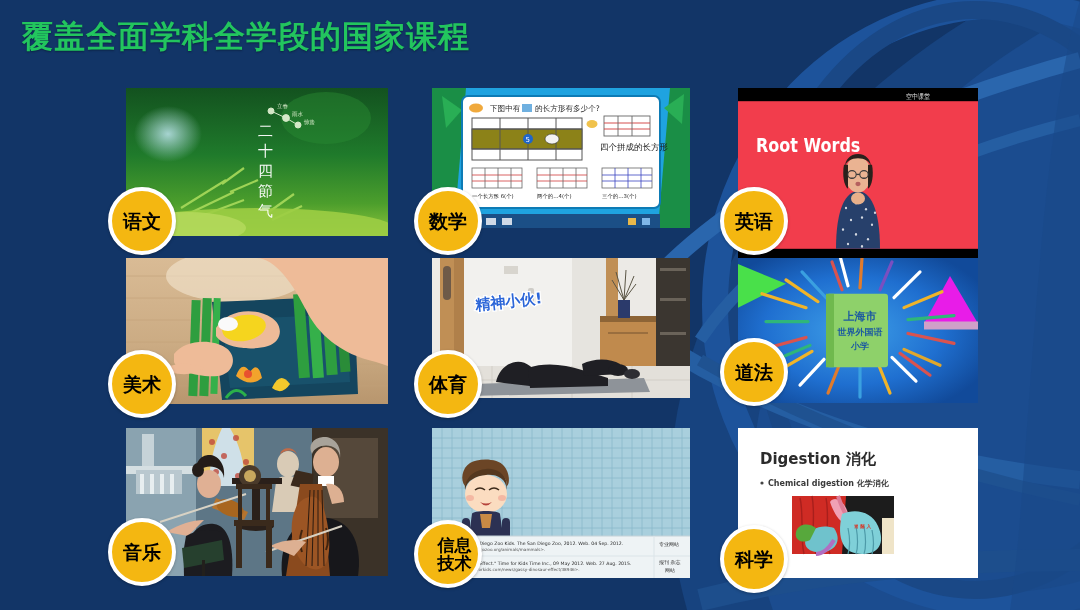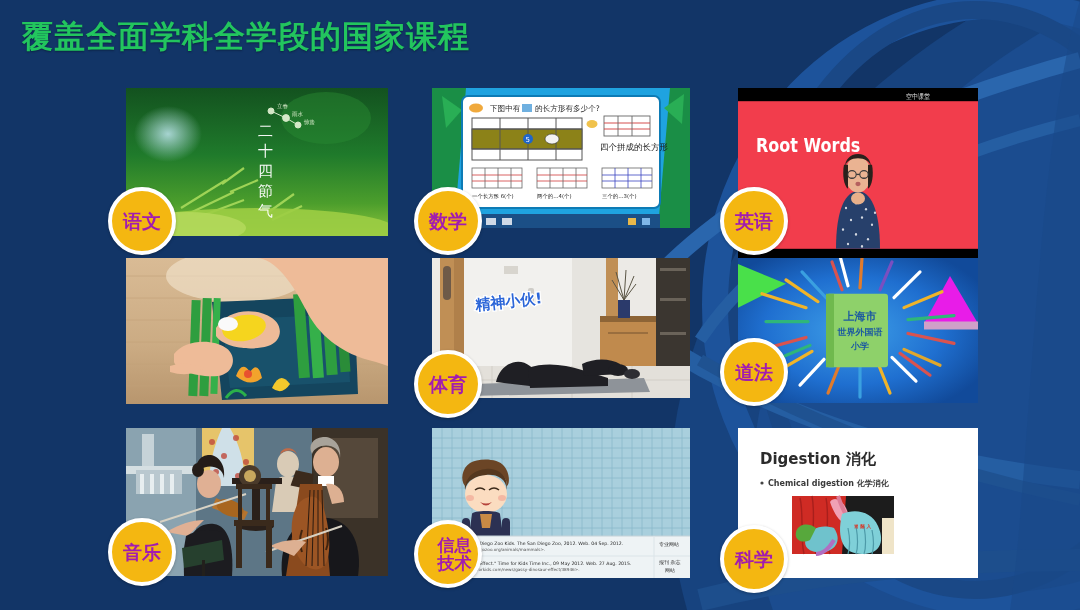--- a/index.html
+++ b/index.html
@@ -49,21 +49,21 @@
     position:absolute;
     width: 68px; height: 68px;
     border-radius: 50%;
     background: #F4B711;
     border: 4px solid #ffffff;
     display:flex; align-items:center; justify-content:center;
     z-index: 30;
     box-shadow: 0 1px 3px rgba(0,0,0,.25);
   }
   .badge .blabel {
-    color: #a21caf;
+    color: #000000;
     font-weight: 700;
     font-size: 19px;
     line-height: 20px;
     text-align:center;
     letter-spacing: 0px;
     width: 44px;
     word-break: break-all;
   }
   .badge.wide .blabel { font-size: 17px; line-height: 18px; width: 40px; margin-left: 13px; }
 
@@ -330,20 +330,23 @@
             <path d="M130 0 C150 0 168 28 180 52 C192 76 214 96 250 104 L262 108 L262 0 Z"></path>
             <path d="M90 70 C100 52 128 48 146 60 C158 68 156 84 142 88 C122 94 96 88 90 78 Z"></path>
             <path d="M48 96 C58 82 86 80 100 90 C112 98 108 116 92 118 C72 120 50 112 48 104 Z"></path>
             <path d="M44 108 q16 -6 34 2 q-14 10 -34 4 Z"></path>
           </g>
 
           <ellipse cx="118" cy="70" rx="22" ry="13" fill="#f5d51e" transform="rotate(-10 118 70)"></ellipse>
           <ellipse cx="102" cy="66" rx="10" ry="7" fill="#fafafa"></ellipse>
         </svg>
       </div>
+    </div>
+    <div class="badge" id="badge-meishu">
+      <span class="blabel">美术</span>
     </div>
 
     <div class="card" id="card-tiyu">
       <div class="thumb">
         <svg viewBox="0 0 258 140" preserveAspectRatio="none">
           <rect width="258" height="140" fill="#eceae6"></rect>
 
           <rect x="8" y="0" width="14" height="118" fill="#c08f55"></rect>
           <rect x="22" y="0" width="10" height="118" fill="#b0804a"></rect>
           <rect x="11" y="8" width="8" height="34" rx="4" fill="#6e5a48"></rect>

